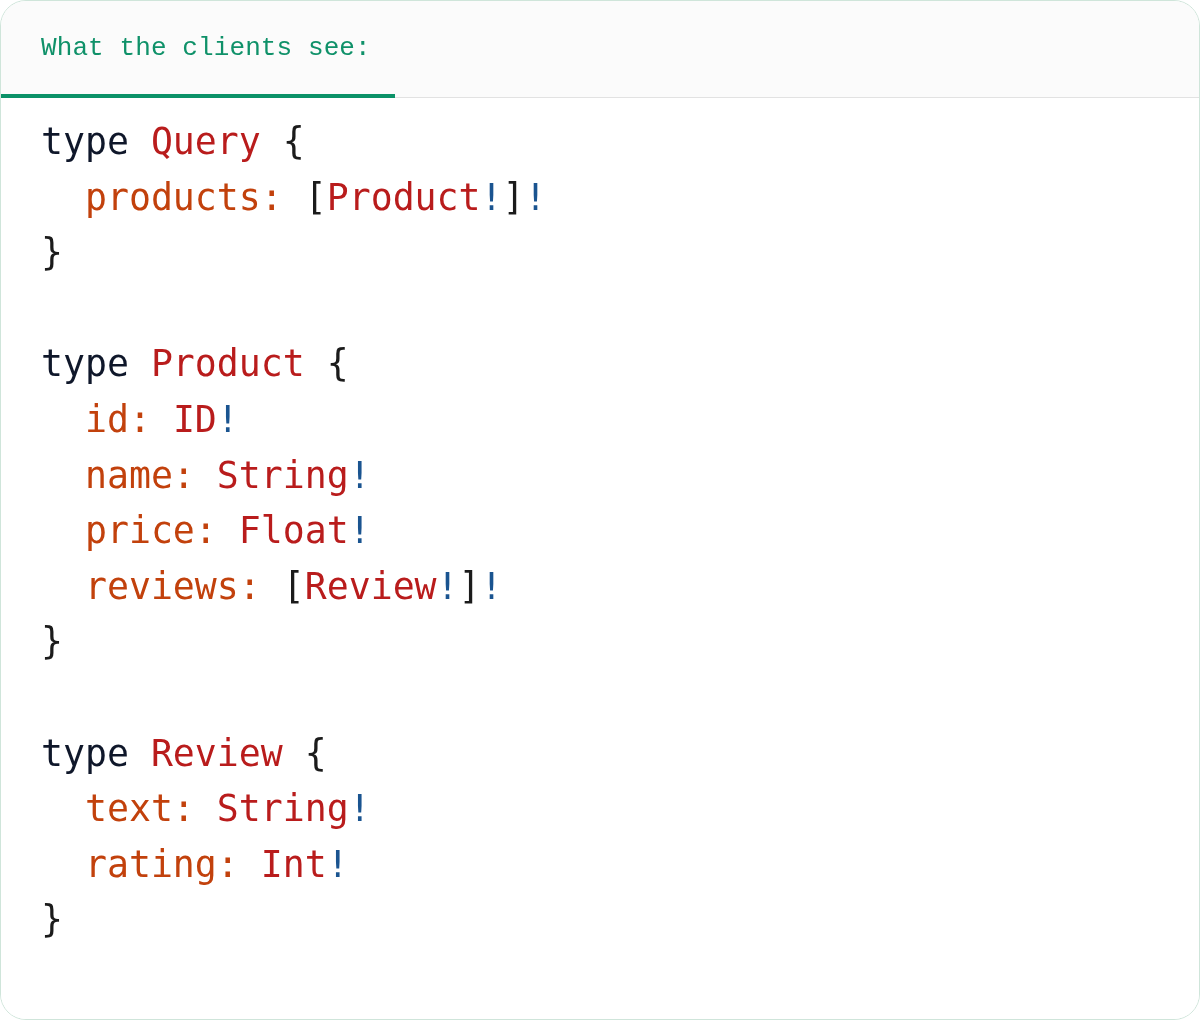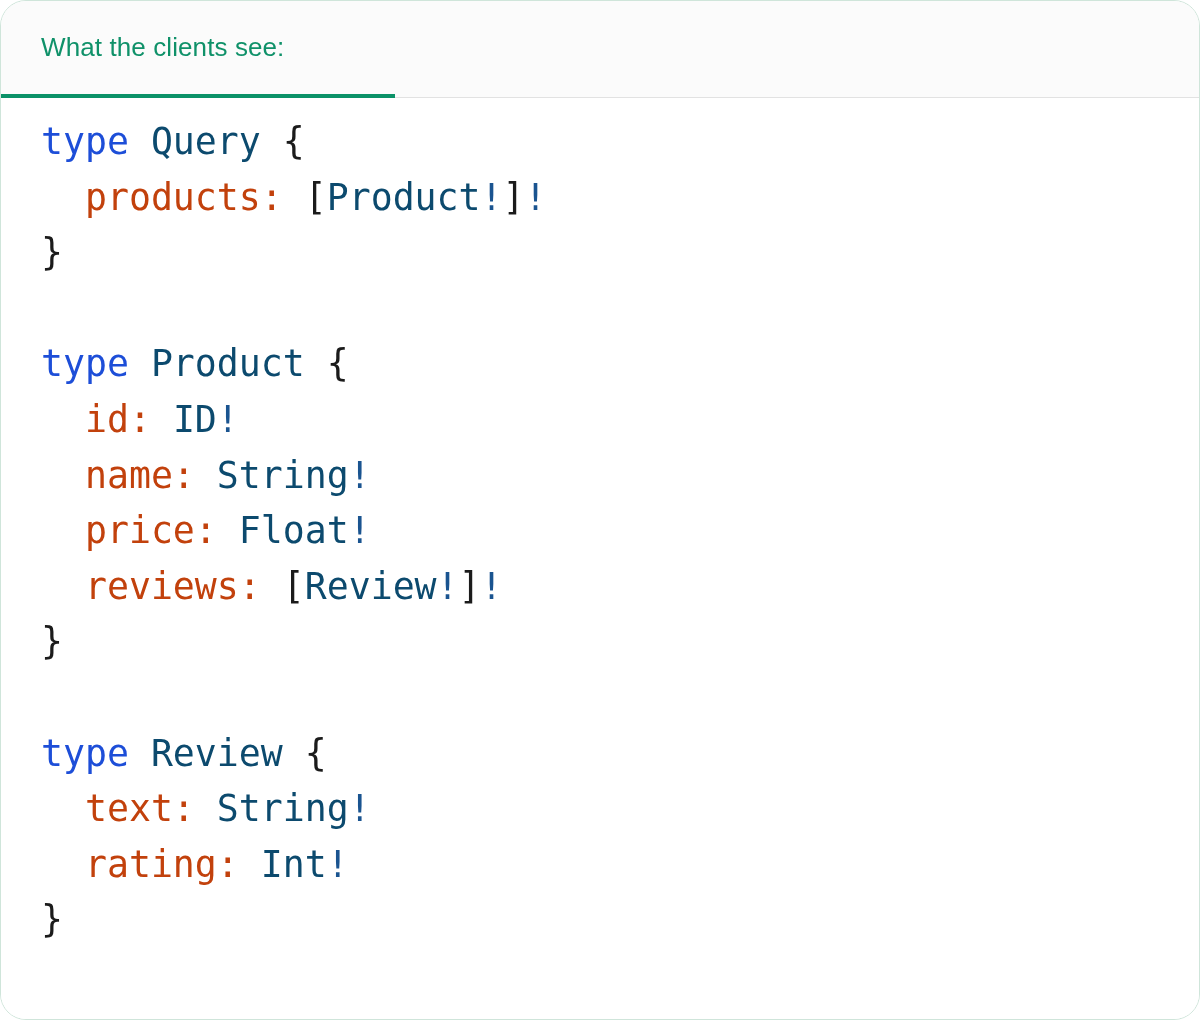--- a/index.html
+++ b/index.html
@@ -41,21 +41,21 @@
     box-sizing: border-box;
     width: 394px;
     height: 97px;
     padding: 0 0 0 40px;
     display: flex;
     align-items: center;
     background: transparent;
     border-bottom: 4px solid #0b9268;
   }
   .tab-label {
-    font-family: Liberation Sans, sans-serif;
+    font-family: Liberation Mono, monospace;
     font-size: 26px;
     font-weight: 400;
     color: #0f9169;
     letter-spacing: 0.1px;
     white-space: nowrap;
   }
 
   
   .code-area {
     box-sizing: border-box;
@@ -71,22 +71,22 @@
     white-space: pre;
     color: #1b1b1b;
     -webkit-font-smoothing: antialiased;
   }
   .code-line {
     white-space: pre;
     min-height: 55.6px;
   }
 
   
-  .tok-kw    { color: #1d4ed8; }   
-  .tok-type  { color: #0c4a6e; }   
+  .tok-kw    { color: #0f172a; }   
+  .tok-type  { color: #b91c1c; }   
   .tok-field { color: #c2410c; }   
   .tok-punct { color: #1b1b1b; }   
   .tok-bang  { color: #1a5490; }   
   .tok-plain { color: #1b1b1b; }
 </style>
 </head>
 <body>
 
 <div class="card">
 

